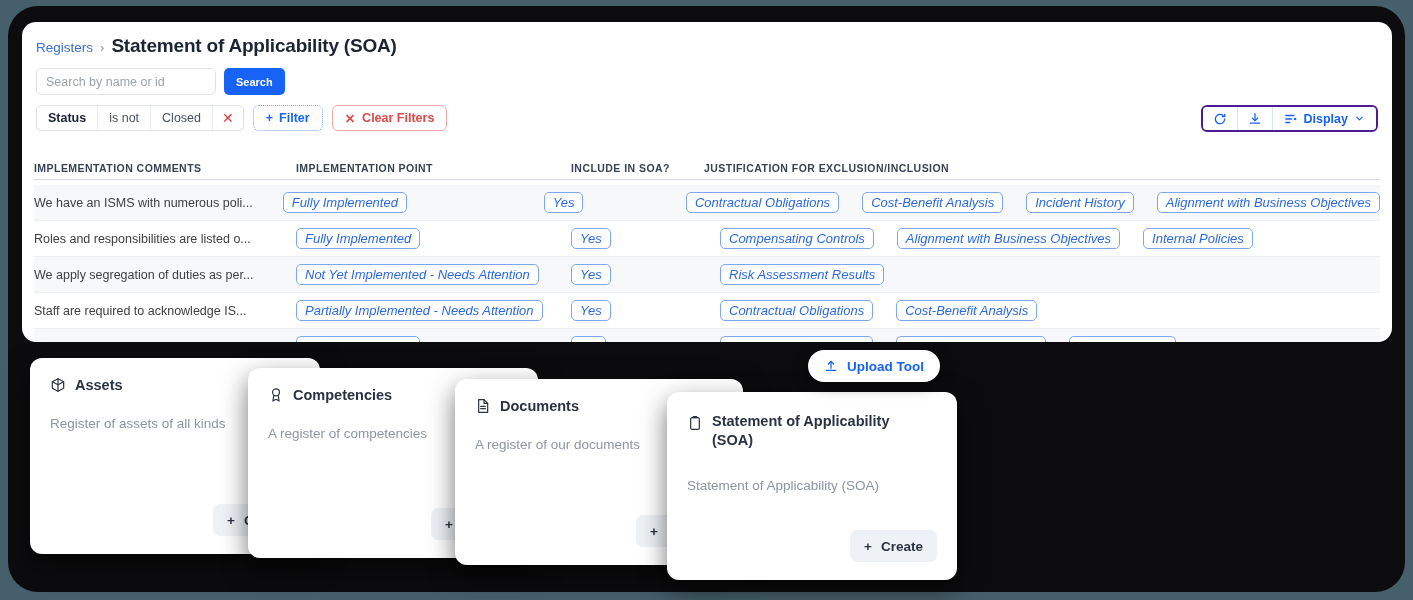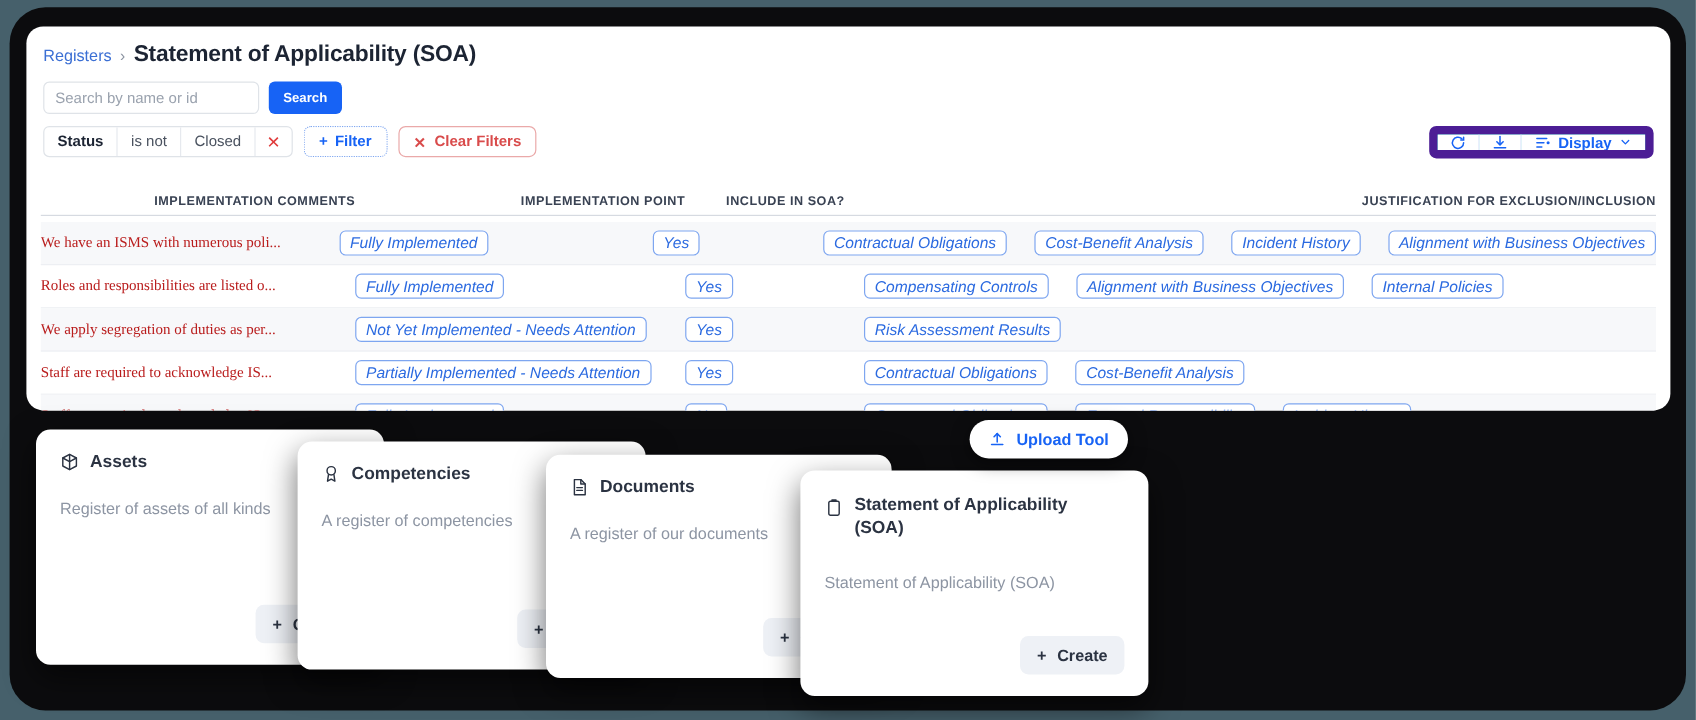--- a/index.html
+++ b/index.html
@@ -112,59 +112,58 @@
     display: flex; align-items: center; gap: 7px;
     border: 1px solid #eaa9a9; border-radius: 6px;
     background: #fff; color: #d94b4b;
     font-size: 12.5px; font-weight: bold; cursor: pointer;
   }
 
   
   .toolgroup {
     position: absolute; right: 14px; top: 83px;
     display: flex; align-items: stretch; height: 27px;
-    border: 7px solid #4c1d95; border-radius: 6px;
+    border: 2px solid #4c1d95; border-radius: 6px;
     overflow: hidden; background: #5eead4;
   }
   .tg-btn {
     display: flex; align-items: center; justify-content: center;
     gap: 6px; padding: 0 10px;
     border-right: 1px solid #dbe5fa;
     color: #1763f5; font-size: 12.5px; font-weight: bold;
     cursor: pointer; background: #fff;
   }
   .tg-btn:last-child { border-right: none; padding: 0 11px; }
 
   
   .thead {
     position: absolute; left: 12px; right: 12px; top: 138px;
     display: flex; align-items: center; height: 20px;
     border-bottom: 1.5px solid #d6dae1;
     padding-bottom: 4px;
-    text-align: right;
   }
   .th {
     font-size: 10.5px; font-weight: bold; color: #394253;
     letter-spacing: 0.45px; white-space: nowrap;
   }
   .col-a { width: 262px; padding-left: 0px; }
   .col-b { width: 275px; }
   .col-c { width: 133px; }
   .col-d { flex: 1; }
 
   .tbody { position: absolute; left: 12px; right: 12px; top: 163px; }
   .trow {
     display: flex; align-items: center;
     height: 36px;
     border-bottom: 1px solid #edeff3;
   }
   .trow.alt { background: #f7f8fa; }
   .cell-text {
-    font-size: 12.5px; color: #b91c1c;
-    white-space: nowrap; overflow: hidden; font-family: Liberation Serif, serif;
+    font-size: 12.5px; color: #404040;
+    white-space: nowrap; overflow: hidden;
   }
   .pill {
     display: inline-flex; align-items: center;
     height: 21px; padding: 0 8px;
     border: 1px solid #7ea6f0; border-radius: 5px;
     color: #2b6ae0; font-size: 13px;
     background: #fff; white-space: nowrap;
     cursor: pointer;
     font-style: italic;
   }

